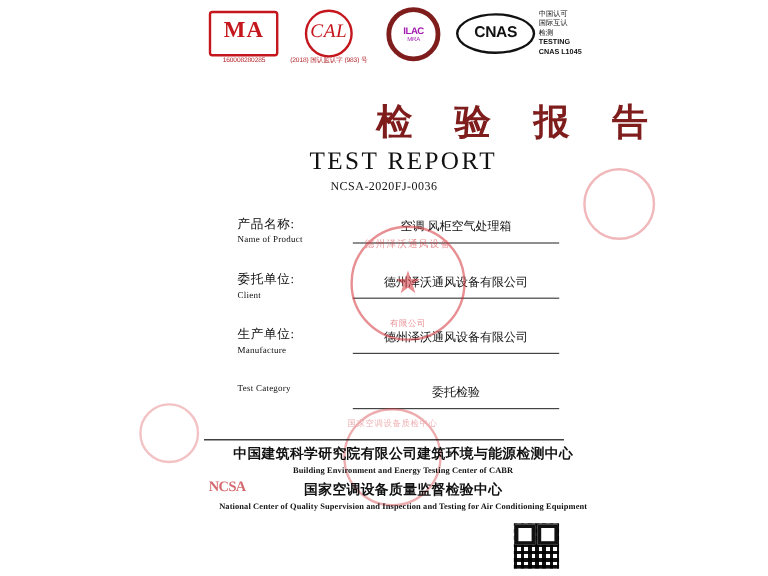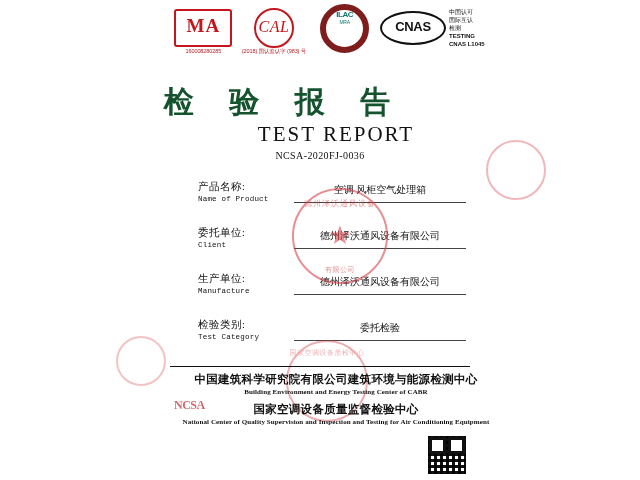--- a/index.html
+++ b/index.html
@@ -77,27 +77,28 @@
     font-weight: normal;
     font-size: 16px;
     line-height: 34px;
     font-style: italic;
     letter-spacing: 0.5px;
   }
   
   .ilac-circle {
     width: 37px;
     height: 37px;
-    border: 6px solid #7f1d1d;
+    border: 4px solid #7f1d1d;
     border-radius: 50%;
     display: flex;
     flex-direction: column;
     align-items: center;
-    font-family: "Liberation Sans", sans-serif;
-    color: #0f766e;
+    justify-content: center;
+    font-family: "Liberation Sans", sans-serif;
+    color: #a21caf;
   }
   .ilac-circle .l1 { font-size: 8px; font-weight: bold; letter-spacing: -0.4px; }
   .ilac-circle .l2 { font-size: 5px; letter-spacing: -0.2px; }
   
   .cnas-oval {
     width: 62px;
     height: 30px;
     border: 2px solid #111;
     border-radius: 50%;
     color: #111;
@@ -116,27 +117,27 @@
     white-space: nowrap;
   }
   .cnas-text .b { font-weight: bold; }
 
   
   .title-cn {
     position: absolute;
     top: 82px;
     left: 0;
     width: 554px;
-    text-align: center;
+    text-align: right;
     font-family: "Liberation Serif", serif;
     font-weight: bold;
     font-size: 30px;
     letter-spacing: 14px;
     text-indent: 14px;
-    color: #14532d;
+    color: #7f1d1d;
   }
   .title-en {
     position: absolute;
     top: 122px;
     left: 0;
     width: 640px;
     text-align: center;
     font-family: "Liberation Serif", serif;
     font-size: 21px;
     letter-spacing: 2px;
@@ -173,21 +174,21 @@
     width: 96px;
   }
   .field-label .cn {
     font-family: "Liberation Serif", serif;
     font-size: 10.5px;
     letter-spacing: 0.5px;
     color: #111;
     display: block;
   }
   .field-label .en {
-    font-family: Liberation Mono, monospace;
+    font-family: Liberation Serif, serif;
     font-size: 7.5px;
     letter-spacing: 0.2px;
     color: #111;
     display: block;
     margin-top: 1px;
   }
   .field-value {
     position: absolute;
     left: 96px;
     right: 0;
@@ -420,21 +421,20 @@
     <div class="field-row">
       <div class="field-label">
         <span class="cn">生产单位:</span>
         <span class="en">Manufacture</span>
       </div>
       <div class="field-value">德州泽沃通风设备有限公司</div>
     </div>
 
     <div class="field-row">
       <div class="field-label">
-        <span class="cn">检验类别:</span>
         <span class="en">Test Category</span>
       </div>
       <div class="field-value">委托检验</div>
     </div>
 
   </div>
 
   <div class="stamp stamp-main">
     <div class="arc-text">德州泽沃通风设备</div>
     <div class="star">★</div>

